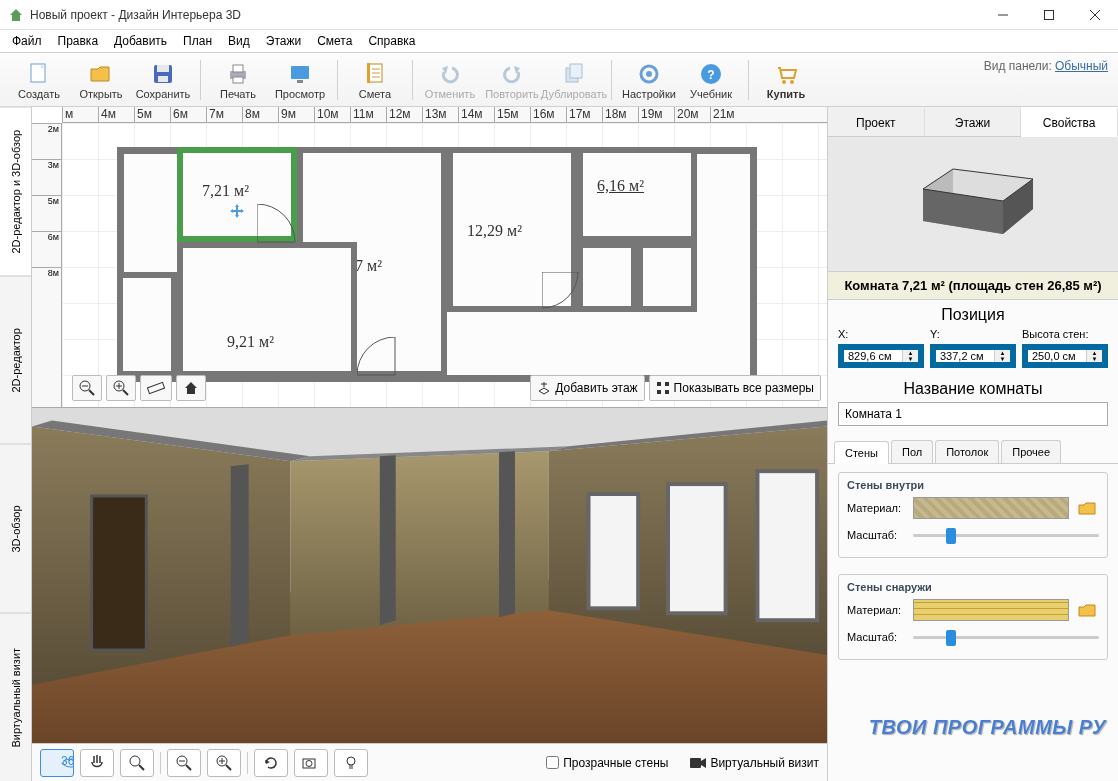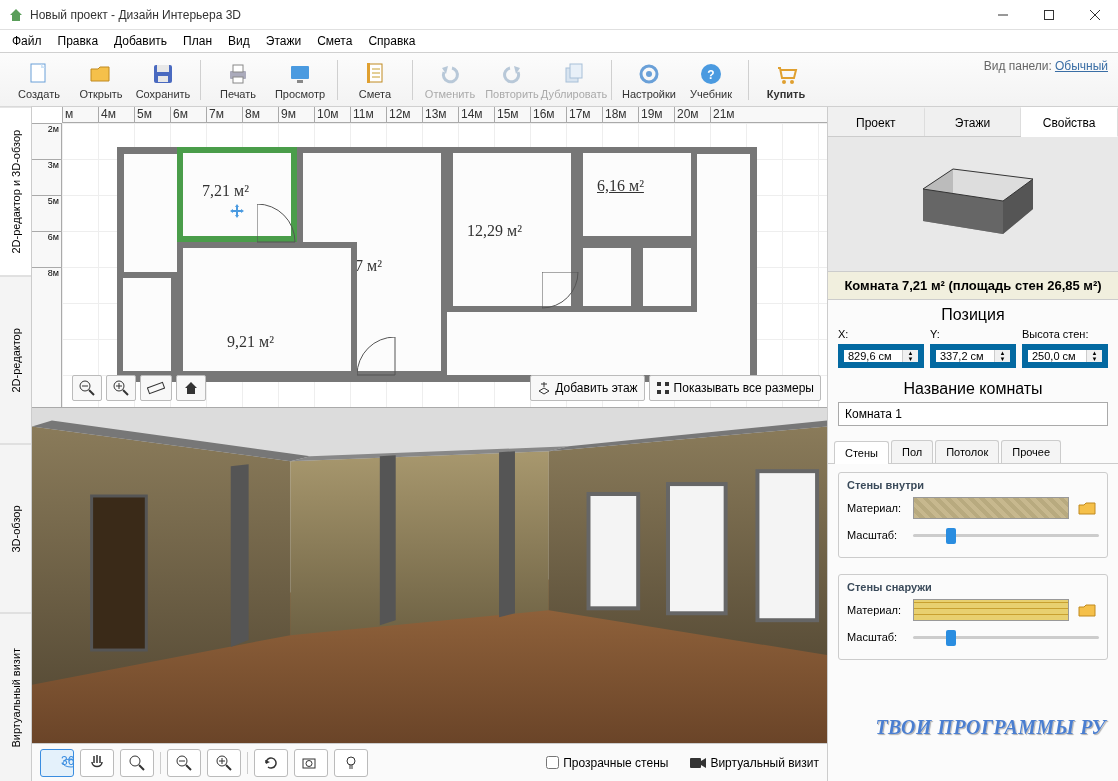--- a/index.html
+++ b/index.html
@@ -65,21 +65,21 @@
 .panel .ptitle { font-weight: bold; font-size: 11px; margin-bottom: 6px; color: #3a4a5a;}
 .prow { display: flex; align-items: center; gap: 6px; margin-bottom: 6px; }
 .prow label { width: 60px; font-size: 11px; }
 .swatch { flex: 1; height: 22px; border: 1px solid #999; }
 .sw-wall { background: repeating-linear-gradient(45deg,#c7b88e,#c7b88e 4px,#b8aa7f 4px,#b8aa7f 8px); }
 .sw-brick { background: repeating-linear-gradient(0deg,#e8d070,#e8d070 5px,#c8a030 5px,#c8a030 6px), repeating-linear-gradient(90deg,transparent,transparent 16px,#c8a030 16px,#c8a030 17px); }
 .folder { width: 24px; height: 22px; display: flex; align-items: center; justify-content: center; cursor: pointer;}
 .slider { flex: 1; position: relative; height: 20px; }
 .slider .track { position: absolute; top: 9px; left: 0; right: 0; height: 3px; background: #ccc; border-radius: 2px; }
 .slider .thumb { position: absolute; top: 3px; width: 10px; height: 16px; background: #2a8de0; border-radius: 2px; }
-.watermark { position: absolute; right: 12px; bottom: 42px; font-family: Liberation Serif, serif; font-weight: bold; font-style: italic; font-size: 20px; color: #4a7ed0; text-shadow: 0 0 2px #fff, 1px 1px 1px rgba(0,0,0,.4); letter-spacing: 0.5px; pointer-events: none; z-index: 200; text-align: center;}
+.watermark { position: absolute; right: 12px; bottom: 42px; font-family: Liberation Sans, sans-serif; font-weight: bold; font-style: italic; font-size: 20px; color: #4a7ed0; text-shadow: 0 0 2px #fff, 1px 1px 1px rgba(0,0,0,.4); letter-spacing: 0.5px; pointer-events: none; z-index: 200; text-align: center;}
 </style>
 </head>
 <body>
 
 <div class="titlebar">
   <svg class="icon" viewBox="0 0 16 16">
       <path fill="#5a9e5a" d="M2 8 L8 2 L14 8 L12 8 L12 14 L4 14 L4 8 Z"></path>
     </svg>
   <span class="title">Новый проект - Дизайн Интерьера 3D</span>
   <div class="winbtn">

